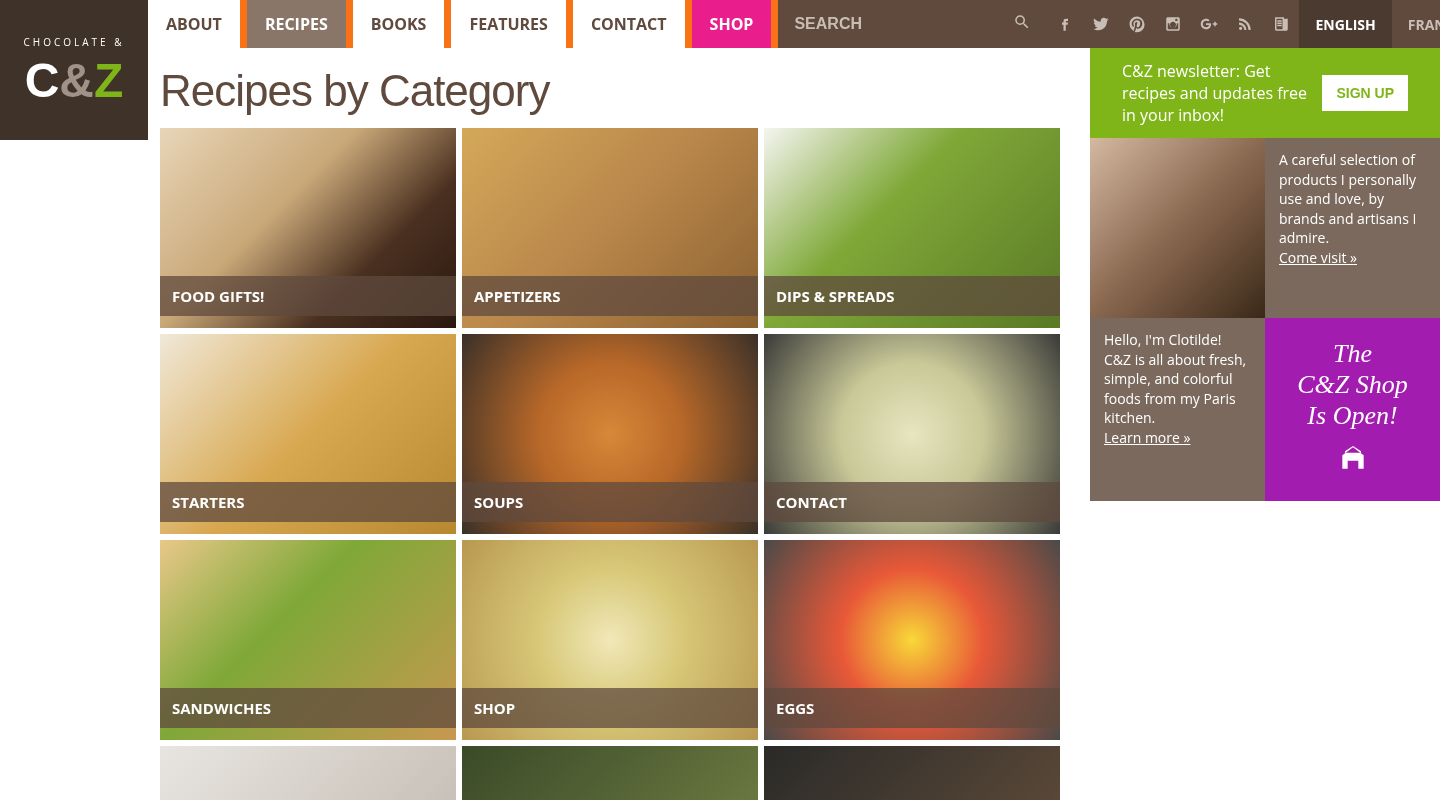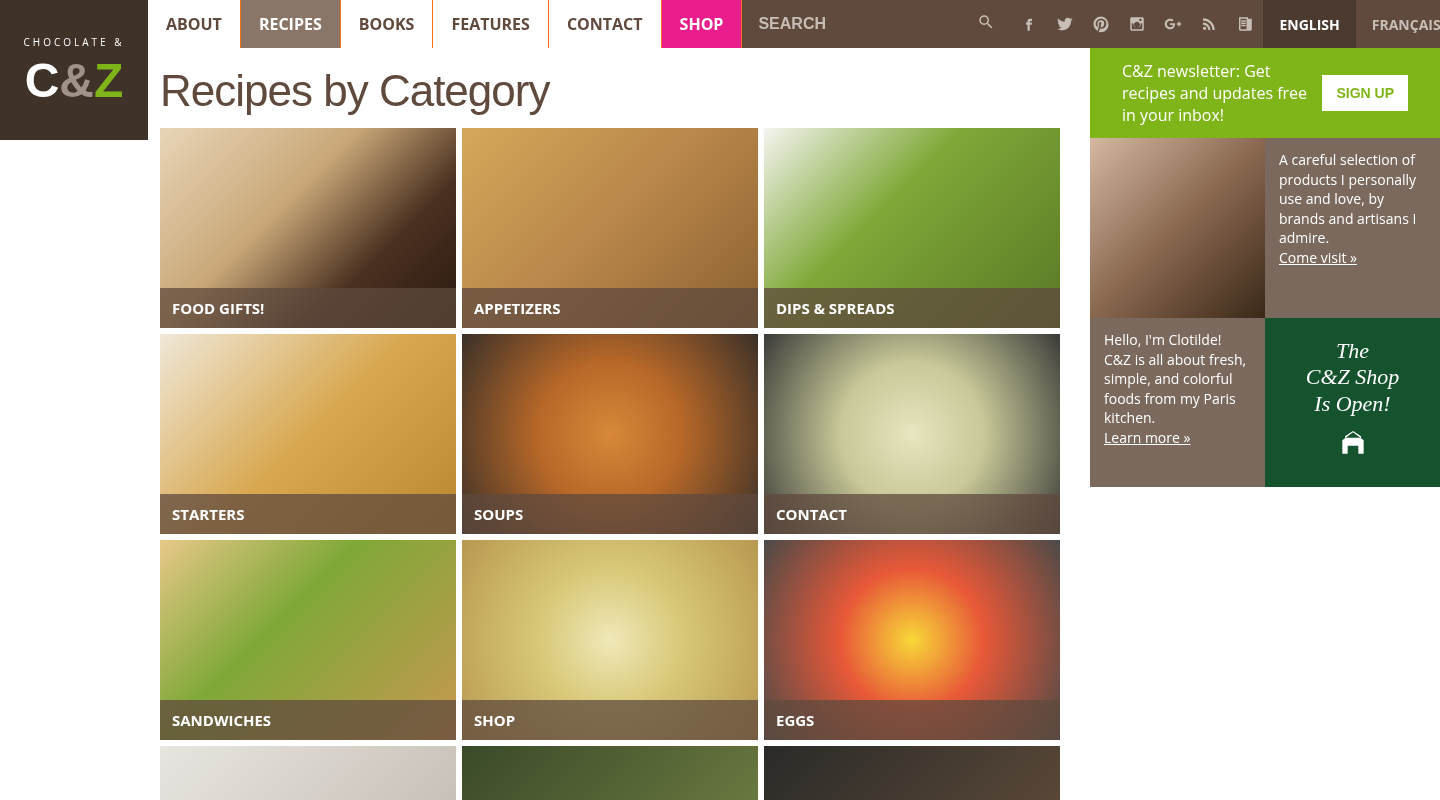--- a/index.html
+++ b/index.html
@@ -5,49 +5,49 @@
 * { margin: 0; padding: 0; box-sizing: border-box; }
 body { font-family: 'Open Sans', Arial, sans-serif; background: #fff; width: 1440px; }
 .header { display: flex; height: 48px; background: #5f4a3d; }
 .logo-box { width: 148px; height: 140px; background: #3f3229; position: absolute; top: 0; left: 0; display: flex; flex-direction: column; align-items: center; justify-content: center; z-index: 10; }
 .logo-top { font-size: 10px; letter-spacing: 3px; color: #fff; margin-bottom: 8px; }
 .logo-main { font-size: 48px; font-weight: bold; font-family: Arial, sans-serif; line-height: 1; }
 .logo-c { color: #fff; }
 .logo-amp { color: #a09288; }
 .logo-z { color: #7fb518; }
 .nav { display: flex; margin-left: 148px; height: 48px; }
-.nav-item { padding: 0 18px; display: flex; align-items: center; color: #5f4a3d; background: #fff; font-weight: bold; font-size: 16px; cursor: pointer; border-right: 1px solid #f97316; }
+.nav-item { padding: 0 18px; display: flex; align-items: center; color: #5f4a3d; background: #fff; font-weight: bold; font-size: 16px; cursor: pointer; border-right: 7px solid #f97316; }
 .nav-item.active { background: #8a7668; color: #ffffff; }
 .nav-item.shop { background: #e91e8c; color: #fff; }
 .search-area { flex: 1; display: flex; align-items: center; padding: 0 16px; background: #5f4a3d; }
 .search-input { flex: 1; background: transparent; border: none; color: #fff; font-size: 16px; font-weight: bold; outline: none; }
 .search-input::placeholder { color: #c9beb5; }
 .search-icon { color: #c9beb5; cursor: pointer; }
 .social-icons { display: flex; background: #5f4a3d; }
 .social-icon { width: 36px; display: flex; align-items: center; justify-content: center; color: #c9beb5; cursor: pointer; font-size: 18px; }
 .lang { display: flex; align-items: center; padding: 0 16px; color: #fff; font-weight: bold; font-size: 14px; cursor: pointer; }
 .lang.active { background: #4a3a2f; }
 .lang.inactive { background: #5f4a3d; color: #c9beb5; }
 .main-wrap { display: flex; margin-left: 148px; }
 .content { flex: 1; padding: 18px 12px 0 12px; }
 .page-title { font-size: 44px; font-weight: 300; color: #5f4a3d; font-family: 'Arial Narrow', Arial, sans-serif; letter-spacing: -1px; margin-bottom: 12px; }
 .grid { display: grid; grid-template-columns: repeat(3, 296px); gap: 6px; }
 .tile { position: relative; height: 200px; cursor: pointer; overflow: hidden; }
 .tile-img { width: 100%; height: 100%; display: flex; align-items: center; justify-content: center; }
-.tile-label { position: absolute; bottom: 0; left: 0; right: 0; background: rgba(95,74,61,0.75); color: #fff; padding: 10px 12px; font-weight: bold; font-size: 15px; }
+.tile-label { position: absolute; bottom: 12px; left: 0; right: 0; background: rgba(95,74,61,0.75); color: #fff; padding: 10px 12px; font-weight: bold; font-size: 15px; }
 .sidebar { width: 350px; margin-left: 8px; }
 .newsletter { background: #7fb518; padding: 12px 32px; display: flex; align-items: center; gap: 12px; }
 .newsletter-text { color: #fff; font-size: 16px; flex: 1; }
 .signup-btn { background: #fff; color: #7fb518; border: none; padding: 10px 14px; font-weight: bold; font-size: 14px; cursor: pointer; }
 .promo-row { display: flex; }
 .promo-box { flex: 1; padding: 12px 14px; color: #fff; font-size: 14px; line-height: 1.4; }
 .promo-brown { background: #7a695c; }
 .promo-link { text-decoration: underline; cursor: pointer; display: inline-block; }
 .portrait { width: 175px; height: 180px; background: linear-gradient(135deg, #d4b8a0 0%, #8a6850 50%, #3a2818 100%); }
-.shop-promo { background: #14532d; color: #fff; text-align: center; padding: 20px 10px; font-family: Georgia, serif; font-size: 22px; font-style: italic; line-height: 1.2; }
+.shop-promo { background: #a21caf; color: #fff; text-align: center; padding: 20px 10px; font-family: Georgia, serif; font-size: 26px; font-style: italic; line-height: 1.2; }
 .shop-icon { font-size: 28px; margin-top: 10px; font-style: normal; }
 .svg-icon { width: 18px; height: 18px; fill: currentColor; }
 </style>
 </head>
 <body>
 
 <div class="logo-box">
   <div class="logo-top">CHOCOLATE &amp;</div>
   <div class="logo-main">
     <span class="logo-c">C</span><span class="logo-amp">&amp;</span><span class="logo-z">Z</span>

